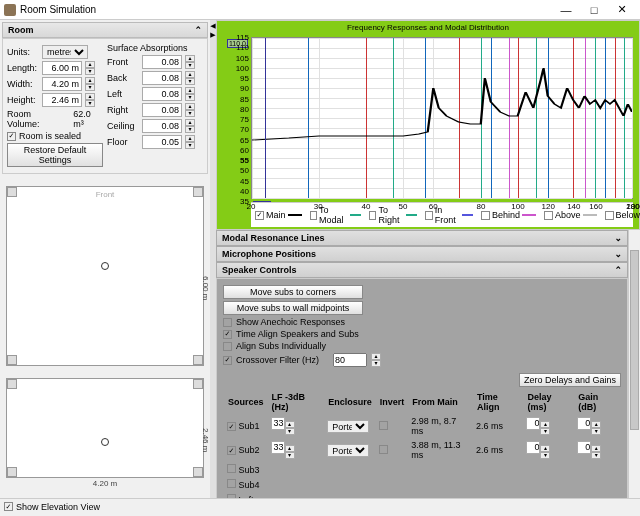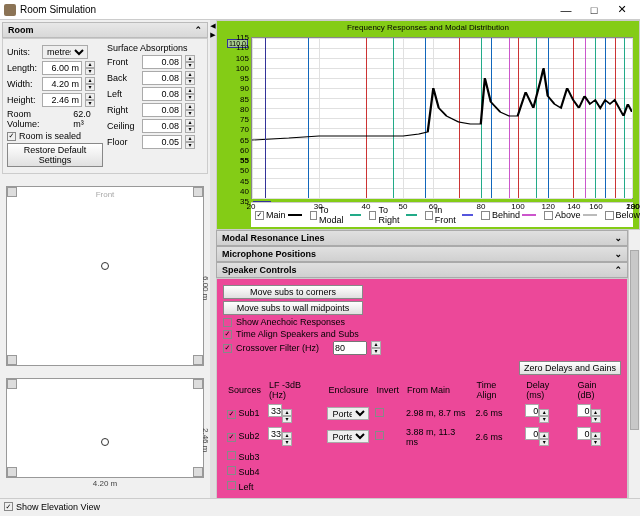--- a/index.html
+++ b/index.html
@@ -40,24 +40,24 @@
 .grid-h { position: absolute; left: 0; right: 0; border-top: 1px solid #e0e0e0; }
 .yaxis { position: absolute; left: 4px; width: 28px; font-size: 8px; text-align: right; }
 .xaxis { position: absolute; bottom: 18px; font-size: 8px; transform: translateX(-50%); }
 .legend { position: absolute; bottom: 2px; left: 34px; right: 6px; display: flex; gap: 8px; font-size: 8px; align-items: center; background: #fff; border-top: 1px solid #ccc; padding: 2px 4px; }
 .legend .item { display: flex; align-items: center; gap: 2px; }
 .legend .sw { width: 14px; height: 2px; }
 .ck { width: 9px; height: 9px; border: 1px solid #888; display: inline-flex; align-items: center; justify-content: center; font-size: 7px; }
 .lower { flex: 1; overflow: hidden; display: flex; }
 .lower-main { flex: 1; overflow-y: auto; }
 .section-head { background: linear-gradient(#e0e0e0,#d0d0d0); border: 1px solid #aaa; padding: 2px 5px; font-weight: bold; display: flex; justify-content: space-between; font-size: 9px; }
-.section-body { padding: 4px 6px; background: #ec4899; border: 1px solid #ccc; }
+.section-body { padding: 4px 6px; background: #a3a3a3; border: 1px solid #ccc; }
 .section-body .row { display: flex; align-items: center; margin: 2px 0; gap: 4px; }
 .src-table { font-size: 9px; }
-.src-table th { font-weight: normal; padding: 1px 3px; text-align: left; }
+.src-table th { font-weight: bold; padding: 1px 3px; text-align: left; }
 .src-table td { padding: 1px 2px; }
 .src-table input[type=text] { width: 14px; height: 13px; font-size: 9px; text-align: right; border: 1px solid #aaa; }
 .src-table select { width: 42px; height: 13px; font-size: 9px; border: 1px solid #aaa; }
 .scrollbar { width: 12px; background: #f0f0f0; border-left: 1px solid #ccc; position: relative; }
 .scrollbar .thumb { position: absolute; left: 1px; right: 1px; top: 20px; height: 180px; background: #c8c8c8; border: 1px solid #aaa; }
 .bottom { height: 16px; border-top: 1px solid #ccc; padding: 1px 4px; display: flex; align-items: center; gap: 3px; }
 .cursor-box { position: absolute; border: 1px solid #339; background: rgba(200,200,255,0.5); font-size: 7px; padding: 0 1px; }
 svg.curve { position: absolute; left: 0; top: 0; width: 100%; height: 100%; }
 .modal-line { position: absolute; top: 0; bottom: 0; width: 1px; }
 </style>
@@ -371,20 +371,24 @@
             </div>
           <div class="row">
               <span class="ck"></span>
               <span>Show Anechoic Responses</span>
             </div>
           <div class="row">
               <span class="ck">✓</span>
               <span>Time Align Speakers and Subs</span>
             </div>
           <div class="row">
+              <span class="ck"></span>
+              <span>Align Subs Individually</span>
+            </div>
+          <div class="row">
               <span class="ck">✓</span>
               <span>Crossover Filter (Hz)</span>
             <input type="text" style="width: 34px; margin-left: 10px;" value="80">
               <div class="spinner">
                 <div class="sp">
                   <span>▴</span>
                   <span>▾</span>
                 </div>
               </div>
             </div>

